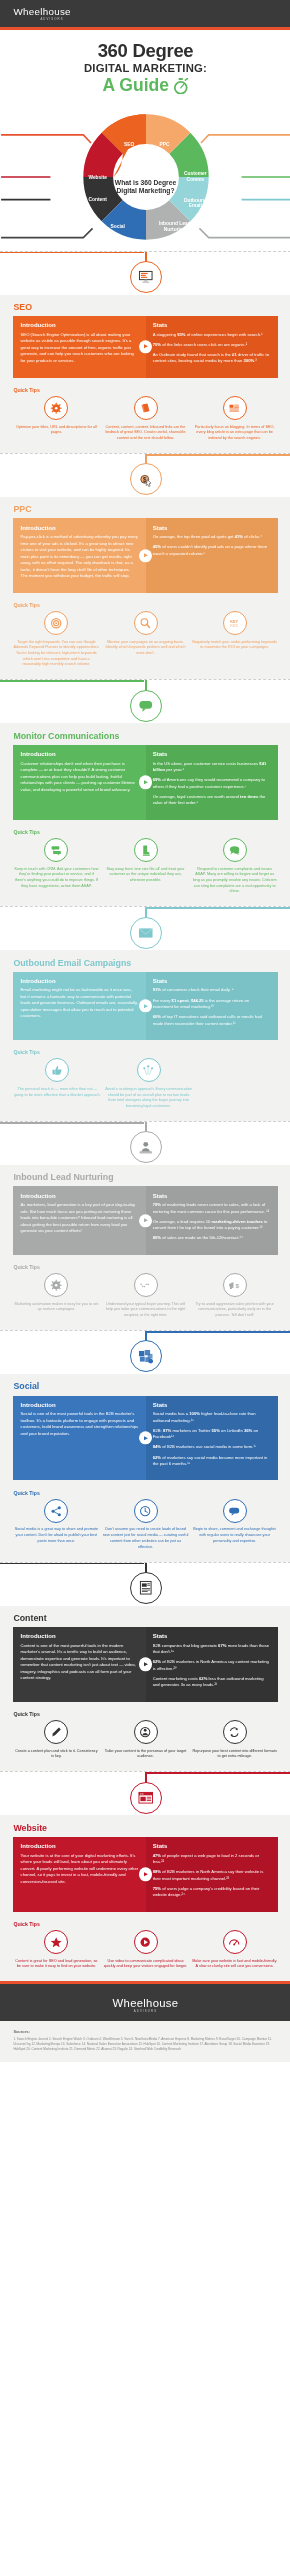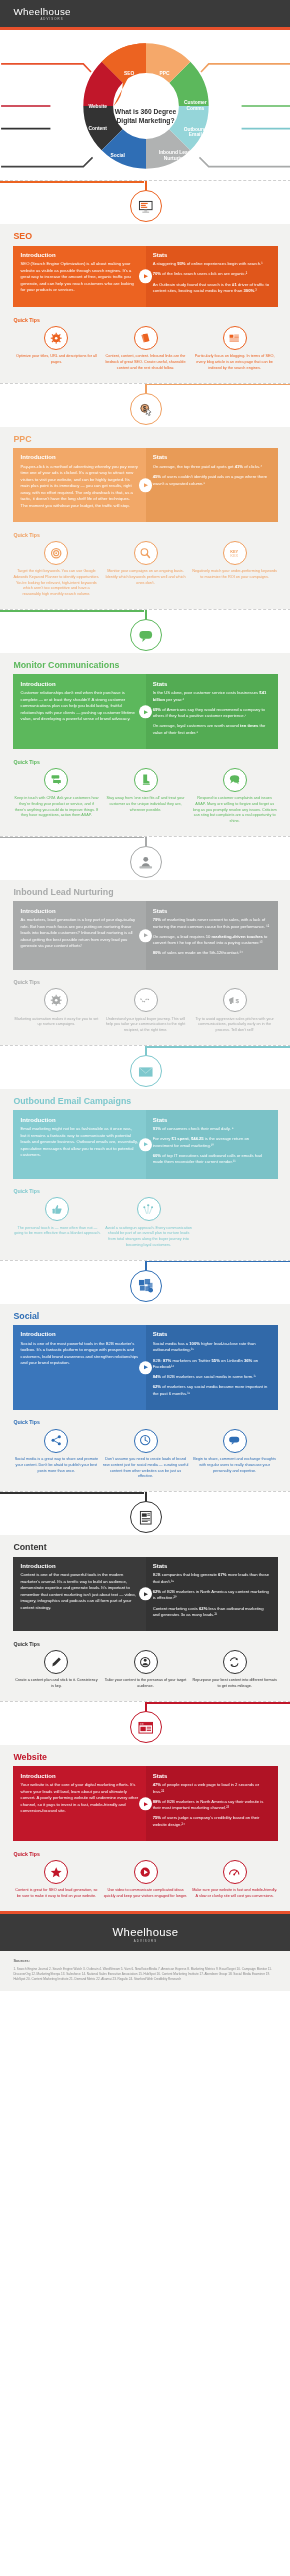--- a/index.html
+++ b/index.html
@@ -92,20 +92,35 @@
 <div class="page">
 
   <div class="topbar">
     <div class="logo-wrap">
       <div class="logo-main">Wheelhouse</div>
       <div class="logo-sub">ADVISORS</div>
     </div>
   </div>
   <div class="topbar-rule"></div>
 
+  <div class="title-block">
+    <div class="t1">360 Degree</div>
+    <div class="t2">DIGITAL MARKETING:</div>
+    <div class="t3">
+      <span>A Guide</span>
+      <span>
+        <svg width="15.5" height="16.5" viewBox="0 0 30 32">
+          <rect x="11" y="0" width="8" height="4" rx="1" fill="#5cb85c"></rect>
+          <line x1="24" y1="4" x2="28" y2="1" stroke="#5cb85c" stroke-width="3" stroke-linecap="round"></line>
+          <circle cx="15" cy="19" r="11.5" fill="none" stroke="#5cb85c" stroke-width="3.4"></circle>
+          <line x1="15" y1="19" x2="21" y2="12" stroke="#5cb85c" stroke-width="2.4" stroke-linecap="round"></line>
+        </svg>
+      </span>
+    </div>
+  </div>
 
   <div class="donut-area">
     <svg class="donut" width="291" height="148" viewBox="0 0 564 288">
 
       <g stroke-width="3" fill="none">
         <path d="M0 62 L160 62 L175 78" stroke="#e8512c"></path>
         <path d="M564 62 L404 62 L389 78" stroke="#f0a061"></path>
         <path d="M0 144 L96 144" stroke="#c1172a"></path>
         <path d="M564 144 L468 144" stroke="#5cb85c"></path>
         <path d="M0 188 L96 188" stroke="#333333"></path>
@@ -363,20 +378,76 @@
                 </svg>
               </div>
       <p style="color:#5cb85c">Respond to customer complaints and issues ASAP. Many are willing to forgive and forget as long as you promptly resolve any issues. Criticism can sting but complaints are a real opportunity to shine.</p>
     </div>
           </div>
     </div>
       </div>
       <div class="section">
     <div class="dashrule"></div>
     <div class="connector-zone">
+      <div class="hline" style="left:147px;right:0;;background:#7ec8cd"></div>
+      <div class="vline" style="background:#7ec8cd"></div>
+      <div class="badge" style="border-color:#7ec8cd">
+            <svg width="15.5" height="15.5" viewBox="0 0 32 32">
+              <rect x="2" y="7" width="28" height="19" fill="#7ec8cd"></rect>
+              <path d="M2 7 L16 19 L30 7" fill="none" stroke="#fff" stroke-width="1.3" opacity=".55"></path>
+            </svg>
+          </div>
+    </div>
+    <div class="sec-body">
+      <div class="sec-title" style="color:#7ec8cd">Outbound Email Campaigns</div>
+      <div class="panel">
+        <div class="col left" style="background:#84cbd0">
+          <div class="col-head">Introduction</div>
+          <p>Email marketing might not be as fashionable as it once was, but it remains a fantastic way to communicate with potential leads and generate business. Outbound emails are, essentially, speculative messages that allow you to reach out to potential customers.</p>
+          <div class="playbtn">
+                <i style="border-left-color:#7ec8cd"></i>
+              </div>
+        </div>
+        <div class="col right" style="background:#7bc2c7">
+          <div class="col-head">Stats</div>
+          <p><b>91%</b> of consumers check their email daily. ⁹</p>
+              <p>For every <b>$1 spent</b>, <b>$44.25</b> is the average return on investment for email marketing.¹⁰</p>
+              <p><b>60%</b> of top IT executives said outbound calls or emails had made them reconsider their current vendor.¹¹</p>
+        </div>
+      </div>
+      <div class="qt-label" style="color:#7ec8cd">Quick Tips</div>
+      <div class="tips">
+    <div class="tip">
+      <div class="circle" style="border-color:#7ec8cd">
+                <svg width="12.4" height="12.4" viewBox="0 0 32 32">
+                  <rect x="4" y="15" width="6" height="12" rx="1" fill="#7ec8cd"></rect>
+                  <path d="M11 15 L16 5 c3 0 3 3 2 6 l-1 3 h9 c2 0 2 2 1 3 l-3 9 c-.5 1.5-1.5 2-3 2 h-10 z" fill="#7ec8cd"></path>
+                </svg>
+              </div>
+      <p style="color:#7ec8cd">The personal touch is — more often than not — going to be more effective than a blanket approach.</p>
+    </div>
+    <div class="tip">
+      <div class="circle" style="border-color:#7ec8cd">
+                <svg width="12.4" height="12.4" viewBox="0 0 32 32">
+                  <circle cx="16" cy="6" r="3" fill="#7ec8cd"></circle>
+                  <circle cx="6" cy="11" r="2.6" fill="#7ec8cd"></circle>
+                  <circle cx="26" cy="11" r="2.6" fill="#7ec8cd"></circle>
+                  <line x1="16" y1="9" x2="15" y2="28" stroke="#7ec8cd" stroke-width="1.2"></line>
+                  <line x1="7" y1="13" x2="12" y2="28" stroke="#7ec8cd" stroke-width="1.2"></line>
+                  <line x1="25" y1="13" x2="19" y2="28" stroke="#7ec8cd" stroke-width="1.2"></line>
+                </svg>
+              </div>
+      <p style="color:#7ec8cd">Avoid a scattergun approach. Every communication should be part of an overall plan to nurture leads from total strangers along the buyer journey into becoming loyal customers.</p>
+    </div>
+          </div>
+    </div>
+      </div>
+      <div class="section">
+    <div class="dashrule"></div>
+    <div class="connector-zone">
       <div class="hline" style="left:0;right:147px;;background:#a8aaaa"></div>
       <div class="vline" style="background:#a8aaaa"></div>
       <div class="badge" style="border-color:#a8aaaa">
             <svg width="15.5" height="15.5" viewBox="0 0 32 32">
               <circle cx="16" cy="9" r="5" fill="#8e9192"></circle>
               <path d="M7 26 c0-6 5-9 9-9 s9 3 9 9 z" fill="#8e9192"></path>
               <rect x="3" y="23" width="26" height="5" rx="1.5" fill="#b8bbbb"></rect>
             </svg>
           </div>
     </div>
@@ -430,76 +501,20 @@
     </div>
     <div class="tip">
       <div class="circle" style="border-color:#a8aaaa">
                 <svg width="12.4" height="12.4" viewBox="0 0 32 32">
                   <path d="M3 13 L14 8 L14 24 L3 19 Z" fill="#a8aaaa"></path>
                   <rect x="5" y="19" width="5" height="7" rx="1.5" fill="#a8aaaa"></rect>
                   <text x="24" y="23" font-size="16" font-weight="bold" text-anchor="middle" fill="#a8aaaa" font-family="sans-serif">$</text>
                 </svg>
               </div>
       <p style="color:#a8aaaa">Try to avoid aggressive sales pitches with your communications, particularly early on in the process. Tell don't sell!</p>
-    </div>
-          </div>
-    </div>
-      </div>
-      <div class="section">
-    <div class="dashrule"></div>
-    <div class="connector-zone">
-      <div class="hline" style="left:147px;right:0;;background:#7ec8cd"></div>
-      <div class="vline" style="background:#7ec8cd"></div>
-      <div class="badge" style="border-color:#7ec8cd">
-            <svg width="15.5" height="15.5" viewBox="0 0 32 32">
-              <rect x="2" y="7" width="28" height="19" fill="#7ec8cd"></rect>
-              <path d="M2 7 L16 19 L30 7" fill="none" stroke="#fff" stroke-width="1.3" opacity=".55"></path>
-            </svg>
-          </div>
-    </div>
-    <div class="sec-body">
-      <div class="sec-title" style="color:#7ec8cd">Outbound Email Campaigns</div>
-      <div class="panel">
-        <div class="col left" style="background:#84cbd0">
-          <div class="col-head">Introduction</div>
-          <p>Email marketing might not be as fashionable as it once was, but it remains a fantastic way to communicate with potential leads and generate business. Outbound emails are, essentially, speculative messages that allow you to reach out to potential customers.</p>
-          <div class="playbtn">
-                <i style="border-left-color:#7ec8cd"></i>
-              </div>
-        </div>
-        <div class="col right" style="background:#7bc2c7">
-          <div class="col-head">Stats</div>
-          <p><b>91%</b> of consumers check their email daily. ⁹</p>
-              <p>For every <b>$1 spent</b>, <b>$44.25</b> is the average return on investment for email marketing.¹⁰</p>
-              <p><b>60%</b> of top IT executives said outbound calls or emails had made them reconsider their current vendor.¹¹</p>
-        </div>
-      </div>
-      <div class="qt-label" style="color:#7ec8cd">Quick Tips</div>
-      <div class="tips">
-    <div class="tip">
-      <div class="circle" style="border-color:#7ec8cd">
-                <svg width="12.4" height="12.4" viewBox="0 0 32 32">
-                  <rect x="4" y="15" width="6" height="12" rx="1" fill="#7ec8cd"></rect>
-                  <path d="M11 15 L16 5 c3 0 3 3 2 6 l-1 3 h9 c2 0 2 2 1 3 l-3 9 c-.5 1.5-1.5 2-3 2 h-10 z" fill="#7ec8cd"></path>
-                </svg>
-              </div>
-      <p style="color:#7ec8cd">The personal touch is — more often than not — going to be more effective than a blanket approach.</p>
-    </div>
-    <div class="tip">
-      <div class="circle" style="border-color:#7ec8cd">
-                <svg width="12.4" height="12.4" viewBox="0 0 32 32">
-                  <circle cx="16" cy="6" r="3" fill="#7ec8cd"></circle>
-                  <circle cx="6" cy="11" r="2.6" fill="#7ec8cd"></circle>
-                  <circle cx="26" cy="11" r="2.6" fill="#7ec8cd"></circle>
-                  <line x1="16" y1="9" x2="15" y2="28" stroke="#7ec8cd" stroke-width="1.2"></line>
-                  <line x1="7" y1="13" x2="12" y2="28" stroke="#7ec8cd" stroke-width="1.2"></line>
-                  <line x1="25" y1="13" x2="19" y2="28" stroke="#7ec8cd" stroke-width="1.2"></line>
-                </svg>
-              </div>
-      <p style="color:#7ec8cd">Avoid a scattergun approach. Every communication should be part of an overall plan to nurture leads from total strangers along the buyer journey into becoming loyal customers.</p>
     </div>
           </div>
     </div>
       </div>
       <div class="section">
     <div class="dashrule"></div>
     <div class="connector-zone">
       <div class="hline" style="left:147px;right:0;;background:#2f6eb5"></div>
       <div class="vline" style="background:#2f6eb5"></div>
       <div class="badge" style="border-color:#2f6eb5">

